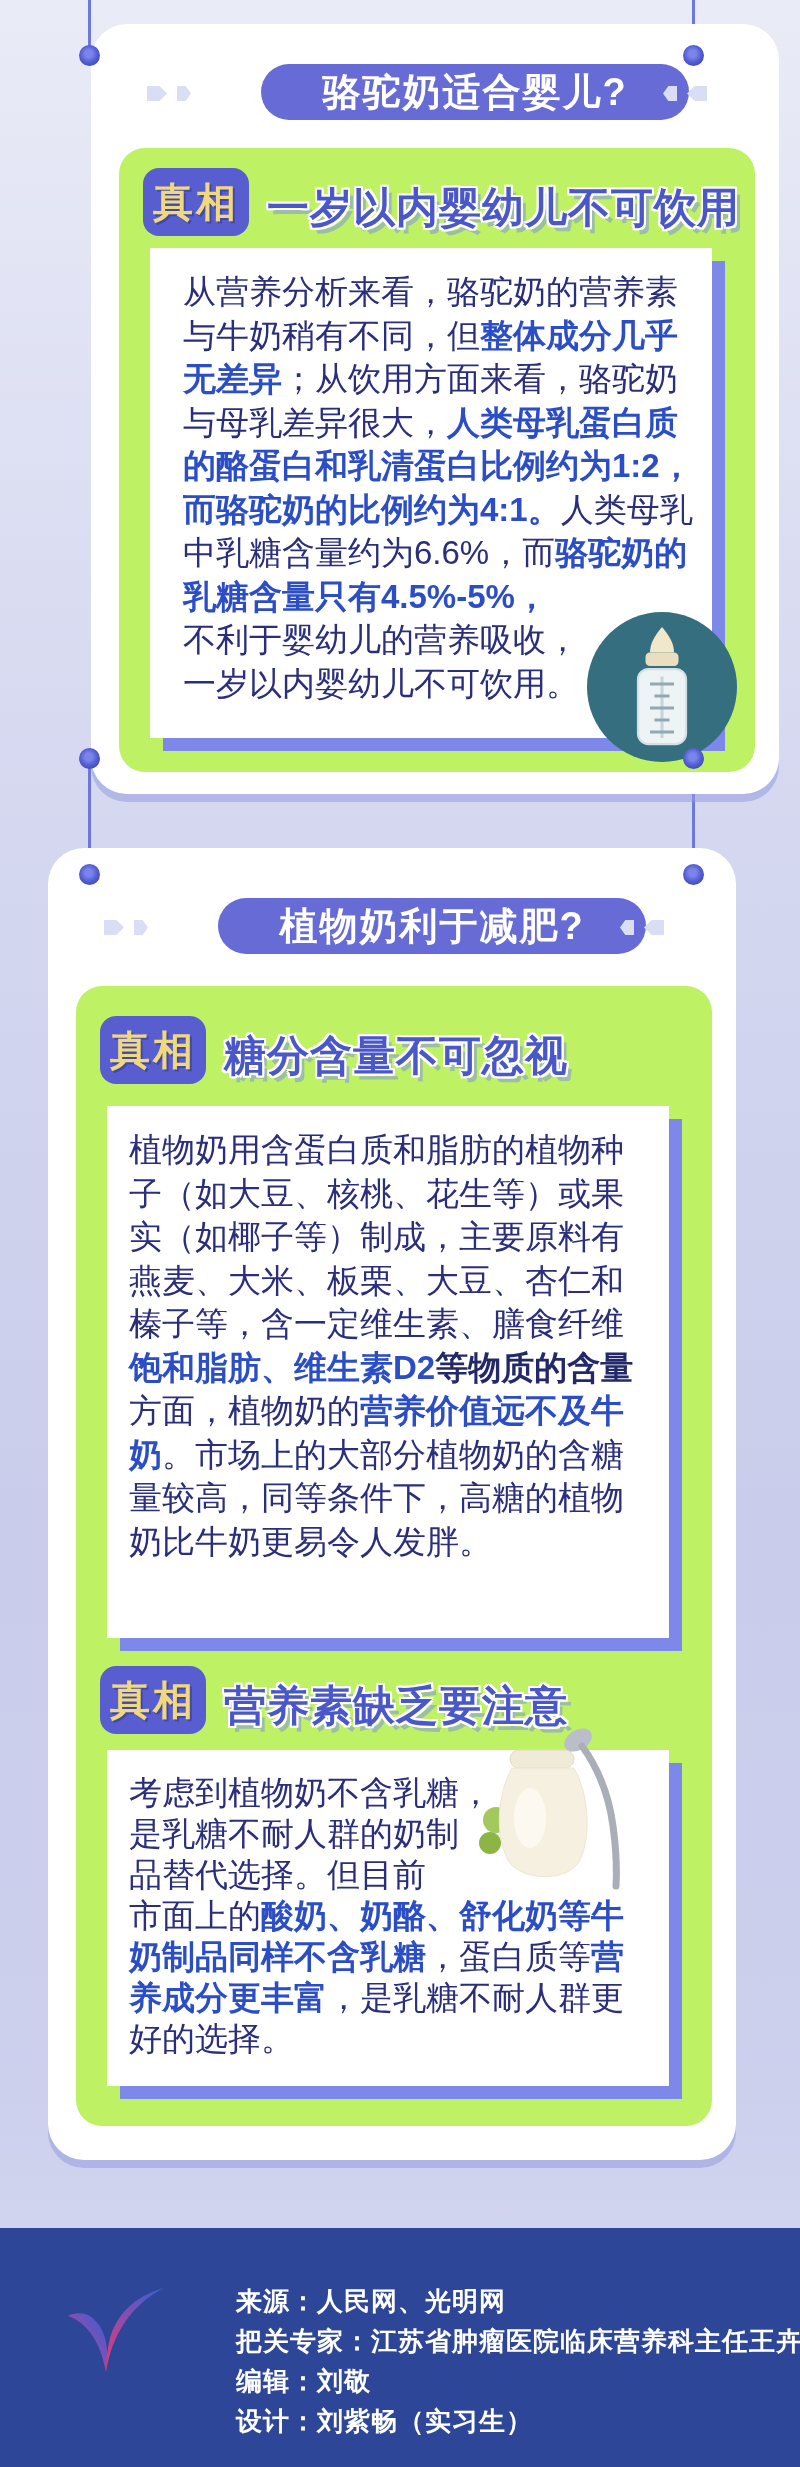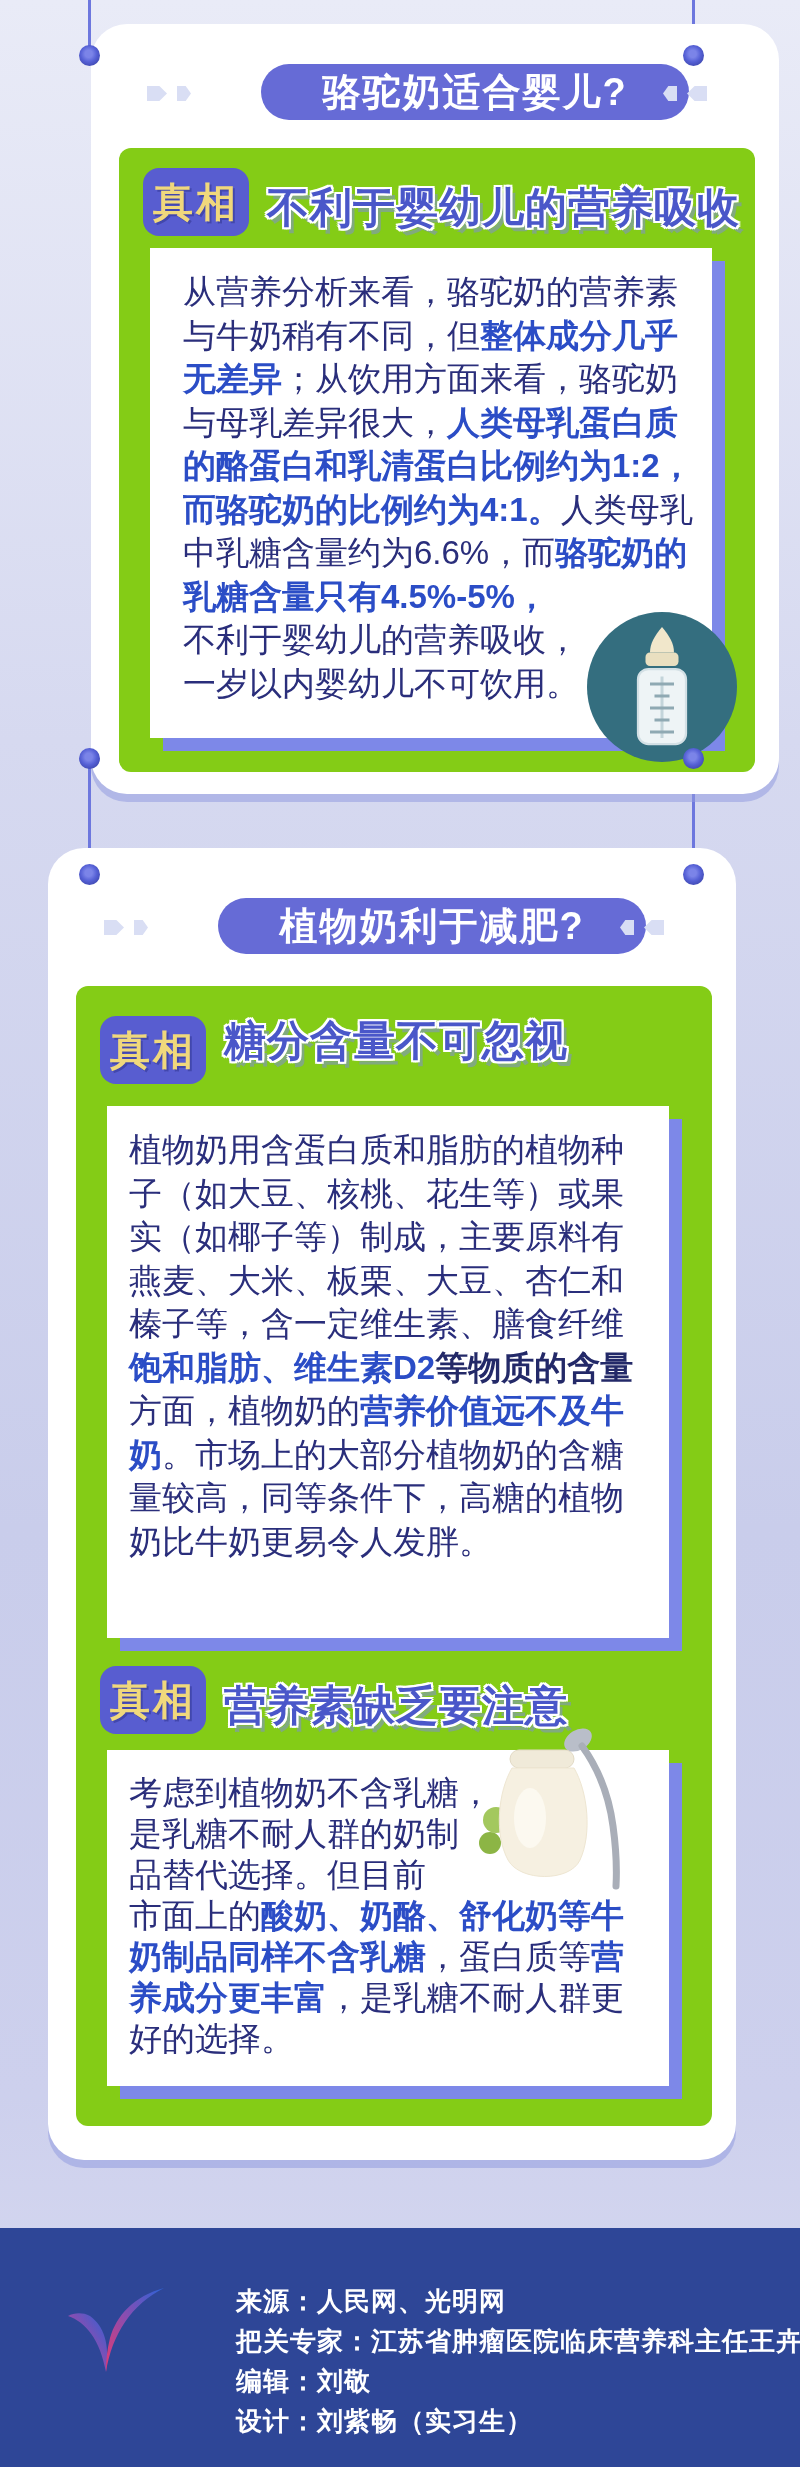--- a/index.html
+++ b/index.html
@@ -9,21 +9,21 @@
     font-family:"Liberation Sans","DejaVu Sans",sans-serif;
   }
   .abs{position:absolute;}
   
   .string{position:absolute;width:3px;background:#6d77de;}
   .bead{position:absolute;width:21px;height:21px;border-radius:50%;
     background:radial-gradient(circle at 46% 42%, #7b84e8 0 22%, #5661d6 48%, #2f3796 100%);}
   
   .card{position:absolute;left:48px;width:688px;background:#ffffff;border-radius:36px;
     box-shadow:0 8px 0 rgba(148,156,224,0.55);}
-  .panel{position:absolute;left:76px;width:636px;background:#84cc16;border-radius:12px;}
+  .panel{position:absolute;left:76px;width:636px;background:#bef264;border-radius:26px;}
   
   .pill{position:absolute;left:170px;width:428px;height:56px;border-radius:28px;background:#666bd6;
     color:#fff;font-size:38px;font-weight:700;text-align:center;line-height:57px;letter-spacing:2px;}
   .chev{position:absolute;width:20px;height:15px;background:#d9def4;}
   .chev.r{clip-path:polygon(0 0,62% 0,100% 50%,62% 100%,0 100%);}
   .chev.l{clip-path:polygon(100% 0,38% 0,0 50%,38% 100%,100% 100%);}
   .chev.sm{width:14px;}
   
   .badge{position:absolute;left:100px;width:106px;height:68px;border-radius:16px;background:#585dd0;
     color:#f0d87c;font-size:40px;font-weight:800;text-align:center;line-height:68px;letter-spacing:3px;
@@ -62,21 +62,21 @@
     </div>
     <div class="chev r" style="left:56px;top:62px;"></div>
     <div class="chev r sm" style="left:86px;top:62px;"></div>
     <div class="chev l sm" style="left:572px;top:62px;"></div>
     <div class="chev l" style="left:596px;top:62px;"></div>
 
     <div class="panel" style="left:28px;top:124px;height:624px;">
       <div class="badge" style="left:24px;top:20px;">
         <span>真相</span>
       </div>
-      <div class="sec-title" style="left:148px;top:32px;">不利于婴幼儿的营养吸收</div>
+      <div class="sec-title" style="left:148px;top:32px;">一岁以内婴幼儿不可饮用</div>
       <div class="textbox" style="left:31px;top:100px;width:562px;height:490px;padding-left:33px;">
           <div class="tline"><span>从营养分析来看，骆驼奶的营养素</span></div>
           <div class="tline"><span>与牛奶稍有不同，但</span><span class="run-b">整体成分几乎</span></div>
           <div class="tline"><span class="run-b">无差异</span><span>；从饮用方面来看，骆驼奶</span></div>
           <div class="tline"><span>与母乳差异很大，</span><span class="run-b">人类母乳蛋白质</span></div>
           <div class="tline"><span class="run-b">的酪蛋白和乳清蛋白比例约为1:2，</span></div>
           <div class="tline"><span class="run-b">而骆驼奶的比例约为4:1。</span><span>人类母乳</span></div>
           <div class="tline"><span>中乳糖含量约为6.6%，而</span><span class="run-b">骆驼奶的</span></div>
           <div class="tline"><span class="run-b">乳糖含量只有4.5%-5%，</span></div>
           <div class="tline"><span>不利于婴幼儿的营养吸收，</span></div>
@@ -109,21 +109,21 @@
     <div class="chev r" style="left:56px;top:72px;"></div>
     <div class="chev r sm" style="left:86px;top:72px;"></div>
     <div class="chev l sm" style="left:572px;top:72px;"></div>
     <div class="chev l" style="left:596px;top:72px;"></div>
 
     <div class="panel" style="left:28px;top:138px;height:1140px;">
 
       <div class="badge" style="left:24px;top:30px;">
         <span>真相</span>
       </div>
-      <div class="sec-title" style="left:148px;top:27px;text-align:center;">糖分含量不可忽视</div>
+      <div class="sec-title" style="left:148px;top:42px;text-align:center;">糖分含量不可忽视</div>
       <div class="textbox" style="left:31px;top:120px;width:562px;height:532px;">
           <div class="tline"><span>植物奶用含蛋白质和脂肪的植物种</span></div>
           <div class="tline"><span>子（如大豆、核桃、花生等）或果</span></div>
           <div class="tline"><span>实（如椰子等）制成，主要原料有</span></div>
           <div class="tline"><span>燕麦、大米、板栗、大豆、杏仁和</span></div>
           <div class="tline"><span>榛子等，含一定维生素、膳食纤维</span></div>
           <div class="tline"><span class="run-b">饱和脂肪、维生素D2</span><span class="run-bd">等物质的含量</span></div>
           <div class="tline"><span>方面，植物奶的</span><span class="run-b">营养价值远不及牛</span></div>
           <div class="tline"><span class="run-b">奶</span><span>。市场上的大部分植物奶的含糖</span></div>
           <div class="tline"><span>量较高，同等条件下，高糖的植物</span></div>

